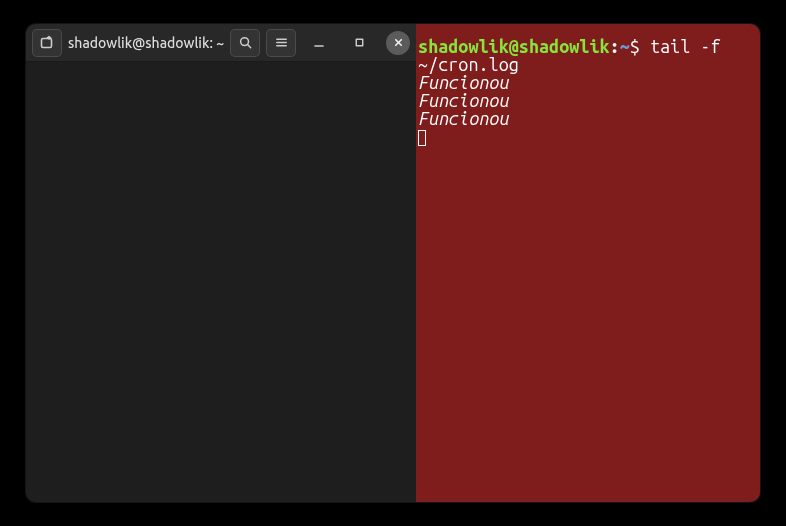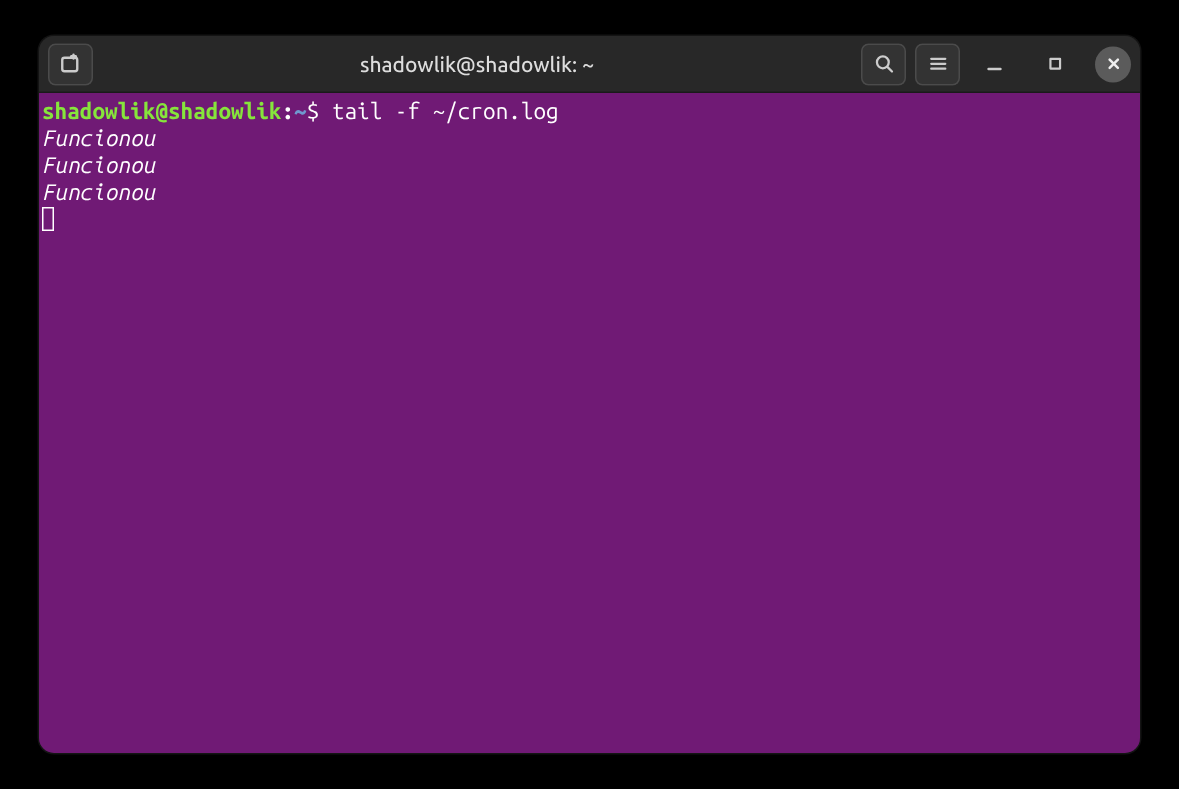--- a/index.html
+++ b/index.html
@@ -17,21 +17,21 @@
       align-items: center;
       justify-content: center;
     }
     .window {
       width: 734px;
       height: 478px;
       background: #1e1e1e;
       border-radius: 10px;
       overflow: hidden;
       display: flex;
-      flex-direction: column;
+      flex-direction: row;
       box-shadow: 0 0 0 1px rgba(255,255,255,0.08);
     }
     .titlebar {
       height: 38px;
       background: #282828;
       display: flex;
       align-items: center;
       padding: 0 6px;
       gap: 6px;
       border-bottom: 1px solid #1a1a1a;
@@ -79,24 +79,24 @@
     }
     .icon-svg {
       fill: none;
       stroke: currentColor;
       stroke-width: 1.6;
       stroke-linecap: round;
       stroke-linejoin: round;
     }
     .terminal {
       flex: 1;
-      background: #701a75;
-      padding: 3px 2px;
+      background: #7f1d1d;
+      padding: 13px 2px;
       font-family: "Ubuntu Mono", "DejaVu Sans Mono", Consolas, monospace;
-      font-size: 15px;
+      font-size: 18px;
       line-height: 18px;
       color: #fff;
     }
     .prompt-user { color: #86e53b; font-weight: bold; }
     .prompt-colon { color: #fff; font-weight: bold; }
     .prompt-path { color: #6f98cf; font-weight: bold; }
     .prompt-sym { color: #fff; }
     .cmd { color: #fff; }
     .output-line { color: #fff; font-style: italic; }
     .cursor {

